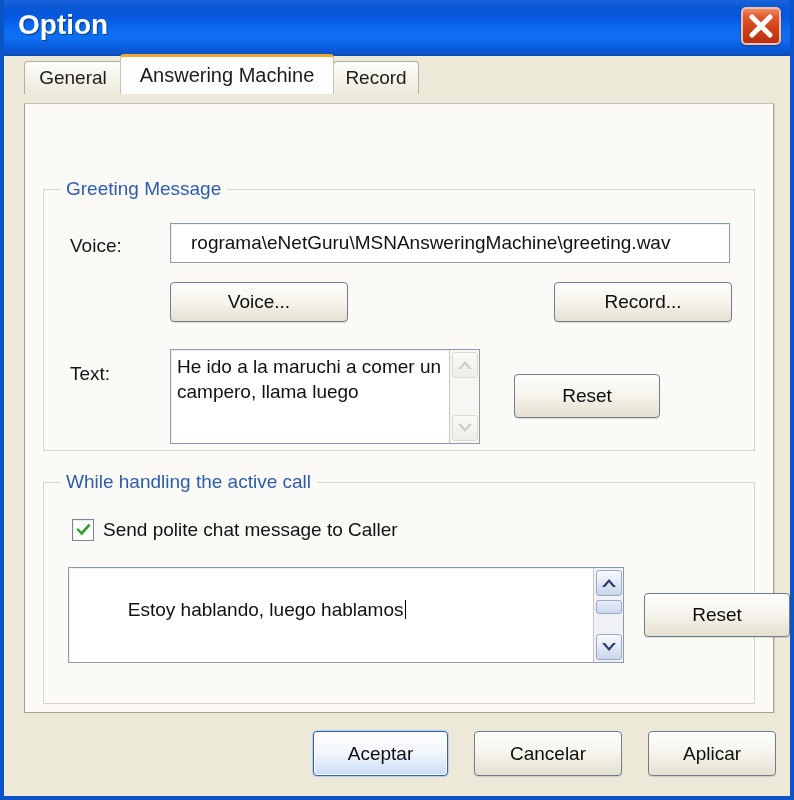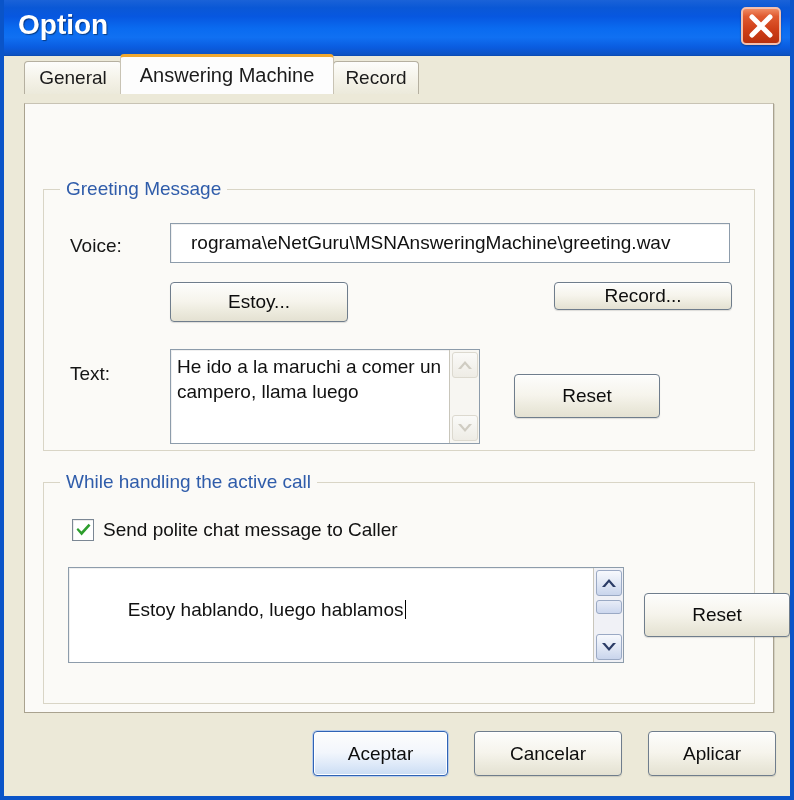--- a/index.html
+++ b/index.html
@@ -332,23 +332,23 @@
     <div class="group" id="group-greeting">
       <div class="group-title">Greeting Message</div>
 
       <div class="field-label" style="left:26px; top:45px;">Voice:</div>
 
       <div class="textinput" style="left:126px; top:33px; width:560px; height:40px;">
         <span>rograma\eNetGuru\MSNAnsweringMachine\greeting.wav</span>
       </div>
 
       <div class="btn" style="left:126px; top:92px; width:178px; height:40px;">
-        <span>Estoy...</span>
-      </div>
-      <div class="btn" style="left:510px; top:92px; width:178px; height:28px;">
+        <span>Voice...</span>
+      </div>
+      <div class="btn" style="left:510px; top:92px; width:178px; height:40px;">
         <span>Record...</span>
       </div>
 
       <div class="field-label" style="left:26px; top:173px;">Text:</div>
 
       <div class="textbox" style="left:126px; top:159px; width:310px; height:95px;">
         <div class="textbox-content">He ido a la maruchi a comer un campero, llama luego</div>
         <div class="scrollbar disabled">
           <div class="sb-btn up">
             <svg width="16" height="10" viewBox="0 0 16 10">

